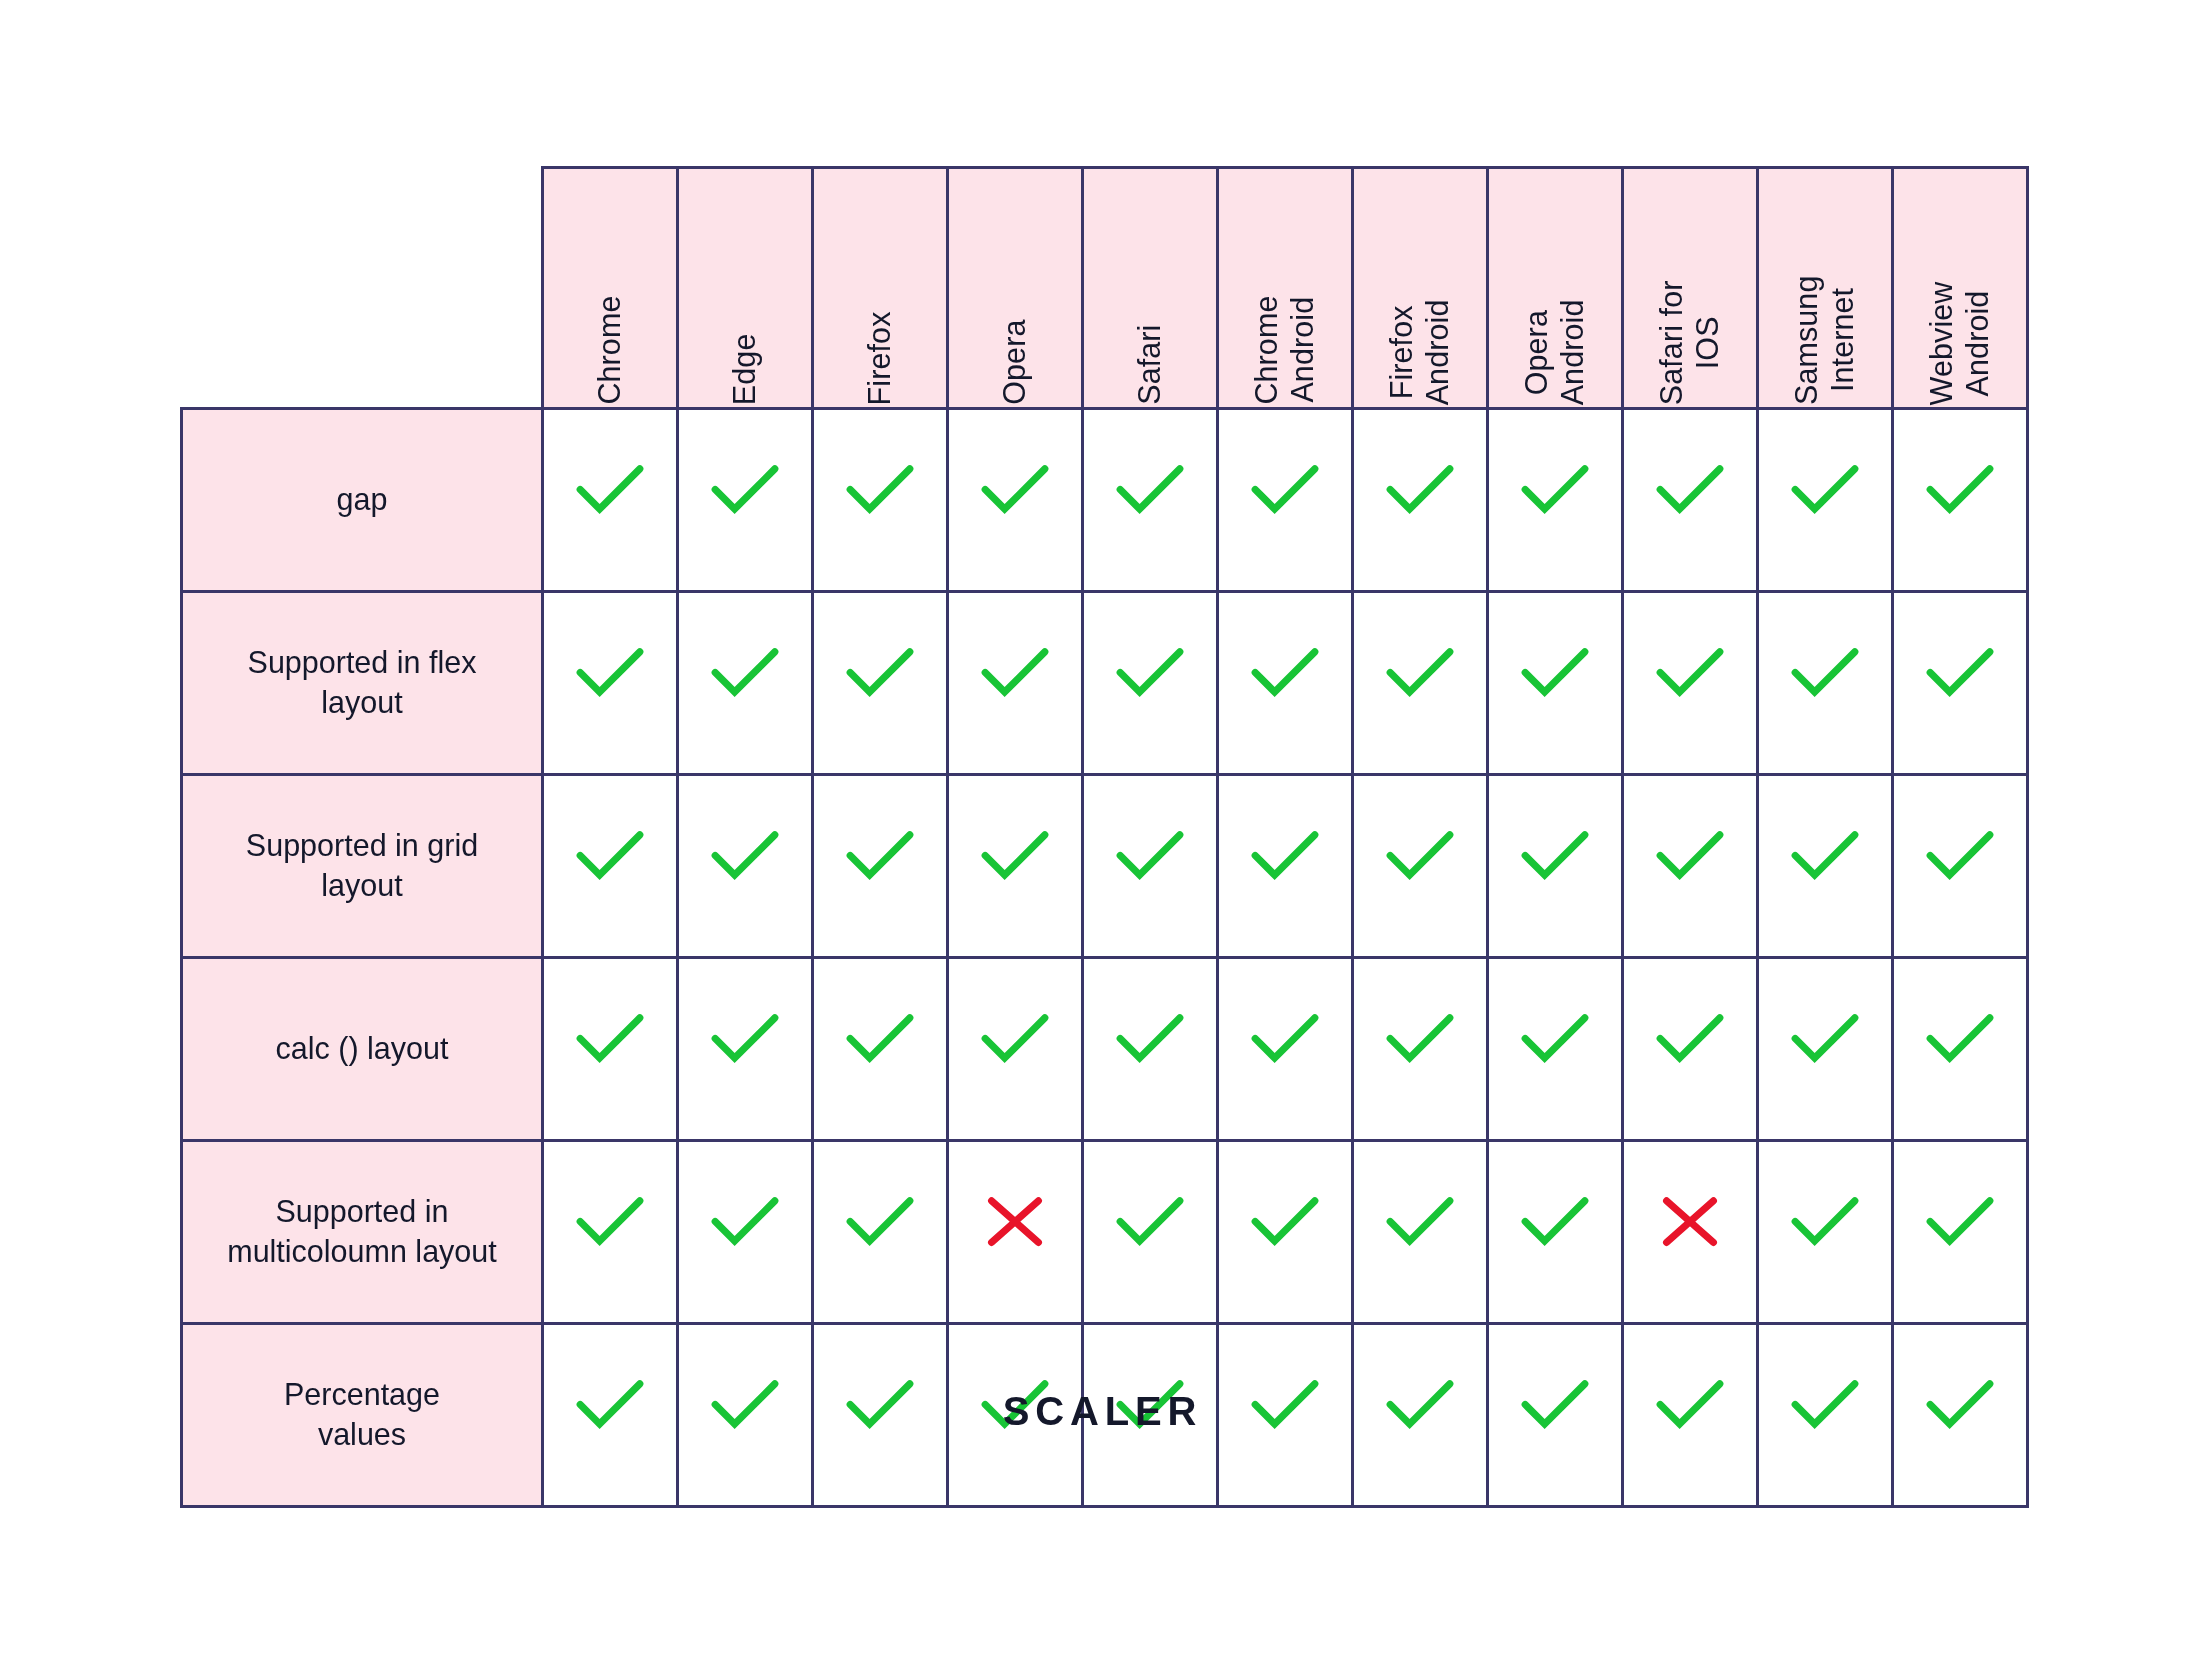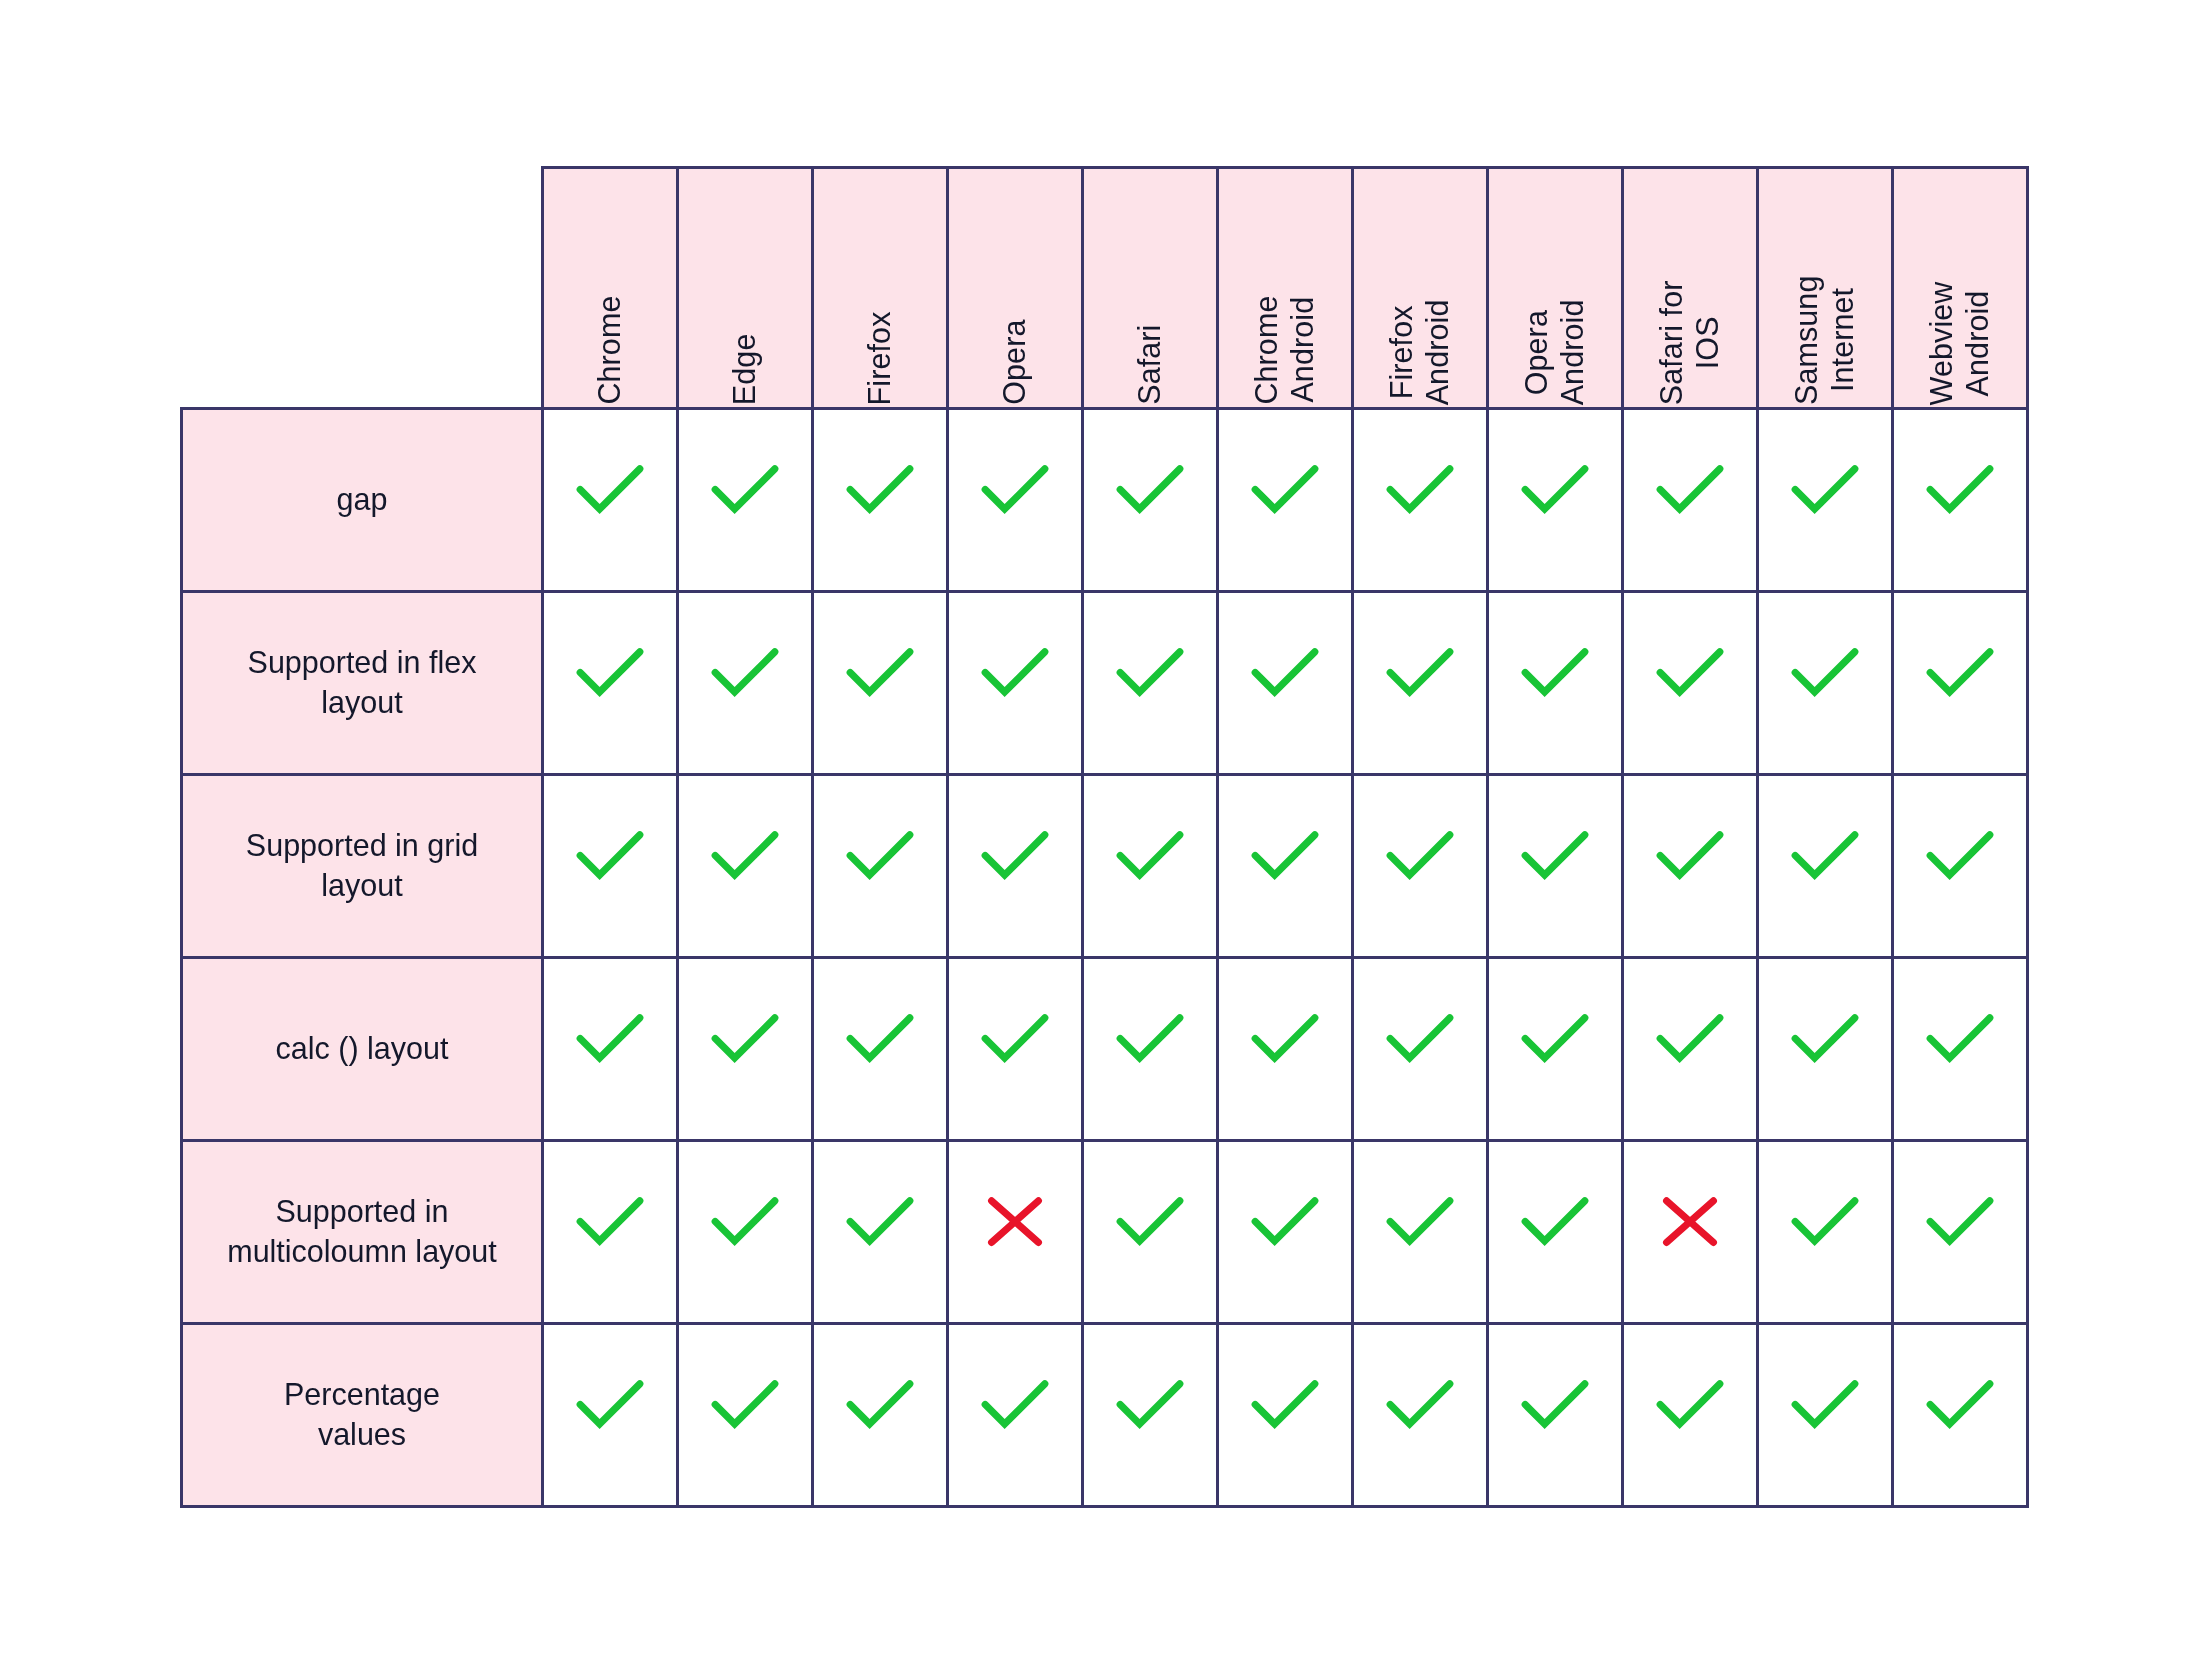--- a/index.html
+++ b/index.html
@@ -507,14 +507,15 @@
         <td class="cell">
           <span class="mark-wrap"><svg width="70" height="52" viewBox="0 0 108 80" aria-hidden="true">
               <path d="M8 40 L38 70 L100 8" fill="none" stroke="#18c436" stroke-width="11" stroke-linecap="round" stroke-linejoin="miter"></path>
             </svg></span>
         </td>
       </tr>
     </tbody>
 </table>
 
 <div id="brand-logo">
+  <span class="logo-scaler">SCALER</span>
 </div>
 
 
 </body></html>

